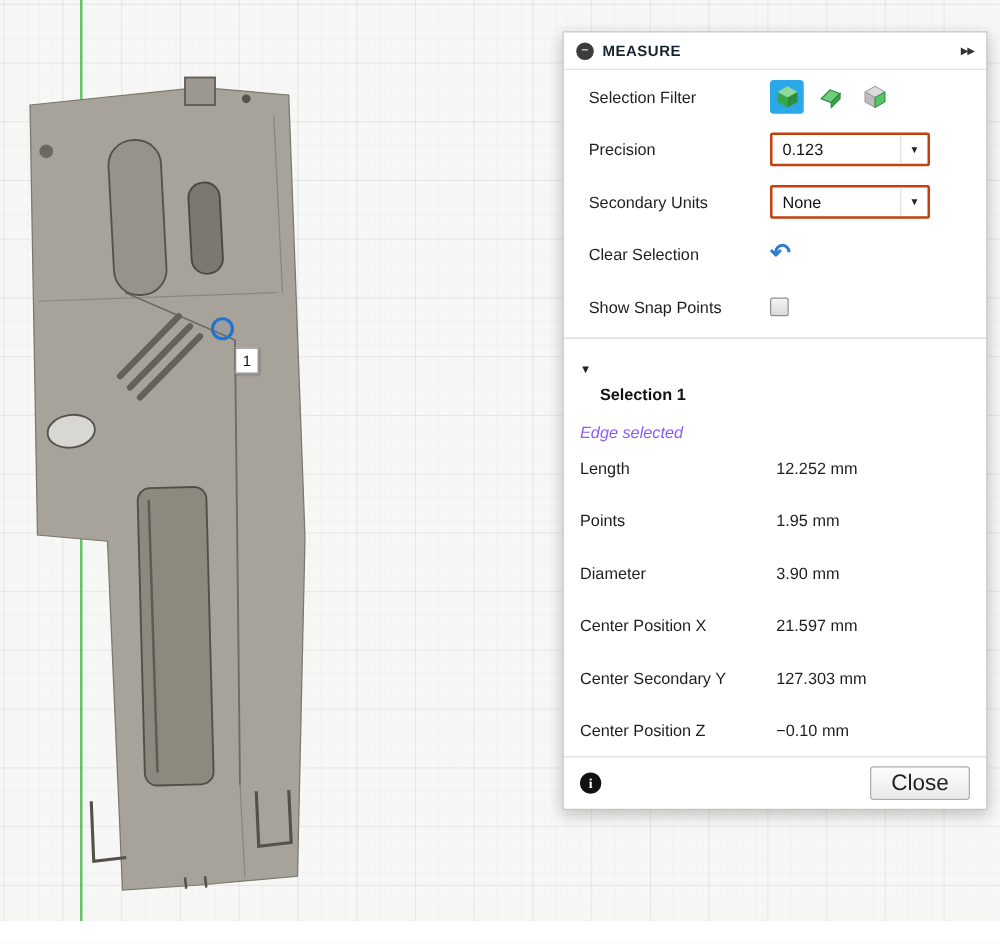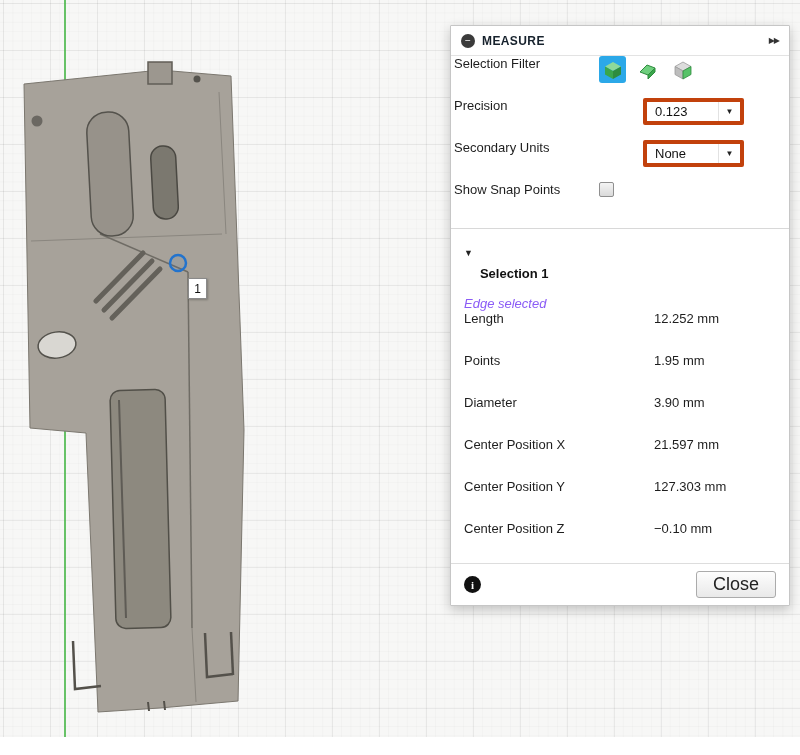--- a/index.html
+++ b/index.html
@@ -50,54 +50,54 @@
   }
   .collapse-icon {
     width:14px; height:14px; border-radius:50%;
     background:#3b3b3b; color:#fff;
     display:flex; align-items:center; justify-content:center;
     font-size:10px; line-height:1; margin-right:7px; cursor:pointer;
   }
   .panel-title { font-weight:bold; font-size:12px; letter-spacing:0.4px; color:#17222d; }
   .pin-icon { margin-left:auto; font-size:8px; letter-spacing:-1px; color:#333; cursor:pointer; }
 
-  .panel-row { display:flex; align-items:flex-start; height:42px; padding:0 45px 0 3px; }
+  .panel-row { display:flex; align-items:center; height:42px; padding:0 45px 0 20px; }
   .row-label { flex:0 0 145px; color:#1e1e1e; }
 
   .filter-icons { display:flex; gap:8px; align-items:center; }
   .filter-icon {
     width:27px; height:27px; border-radius:3px;
     display:flex; align-items:center; justify-content:center; cursor:pointer;
   }
   .filter-icon.selected { background:#2ba8e8; }
 
   .dropdown {
-    flex:1; height:27px; border:4px solid #c2410c; border-radius:2px;
-    background:#fff; display:flex; align-items:center; cursor:pointer;margin-left:44px;
+    flex:1; height:27px; border:2px solid #c2410c; border-radius:2px;
+    background:#fff; display:flex; align-items:center; cursor:pointer;
   }
   .dropdown-value { flex:1; padding-left:8px; color:#111; }
   .dropdown-caret {
     width:22px; height:100%; display:flex; align-items:center; justify-content:center;
     font-size:8px; color:#222; border-left:1px solid #e2e2e2;
   }
 
   .undo-icon { font-size:20px; line-height:1; color:#2e7cd6; font-weight:bold; cursor:pointer; }
   .checkbox {
     width:15px; height:15px; border:1px solid #8f8f8f; border-radius:2px;
     background:linear-gradient(#f4f4f4,#dadada); cursor:pointer;
   }
 
   .divider { height:1px; background:#d8d8d8; margin:4px 0; }
 
   .section-header { display:flex; align-items:center; height:40px; padding:0 13px; }
   .section-caret { font-size:9px; margin-right:7px; color:#222; cursor:pointer; }
   .section-title { font-weight:bold; color:#111;margin-top:40px; }
   .status-row { height:38px; display:flex; align-items:flex-end; padding:0 13px; color:#8b5cf6;font-style:italic; }
 
-  .measure-row { display:flex; align-items:flex-start; height:42px; padding:0 13px;gap:33px; }
+  .measure-row { display:flex; align-items:center; height:42px; padding:0 13px; }
   .measure-label { flex:0 0 157px; color:#1e1e1e; }
   .measure-value { color:#1e1e1e; }
 
   .panel-footer {
     display:flex; align-items:center; height:42px; padding:0 13px;
     border-top:1px solid #ddd;
   }
   .info-icon {
     width:17px; height:17px; border-radius:50%; background:#111; color:#fff;
     display:flex; align-items:center; justify-content:center;
@@ -200,20 +200,24 @@
   </div>
 
   <div class="panel-row">
     <span class="row-label">Secondary Units</span>
     <div class="dropdown">
       <span class="dropdown-value">None</span>
       <span class="dropdown-caret">▼</span>
     </div>
   </div>
 
+  <div class="panel-row">
+    <span class="row-label">Clear Selection</span>
+    <span class="undo-icon">↶</span>
+  </div>
 
   <div class="panel-row">
     <span class="row-label">Show Snap Points</span>
     <span class="checkbox"></span>
   </div>
 
   <div class="divider"></div>
 
   <div class="section-header">
     <span class="section-caret">▼</span>
@@ -234,21 +238,21 @@
   </div>
   <div class="measure-row">
     <span class="measure-label">Diameter</span>
     <span class="measure-value">3.90 mm</span>
   </div>
   <div class="measure-row">
     <span class="measure-label">Center Position X</span>
     <span class="measure-value">21.597 mm</span>
   </div>
   <div class="measure-row">
-    <span class="measure-label">Center Position Y</span>
+    <span class="measure-label">Center Secondary Y</span>
     <span class="measure-value">127.303 mm</span>
   </div>
   <div class="measure-row">
     <span class="measure-label">Center Position Z</span>
     <span class="measure-value">−0.10 mm</span>
   </div>
 
   <div class="panel-footer">
     <span class="info-icon">i</span>
     <button class="close-btn">Close</button>

